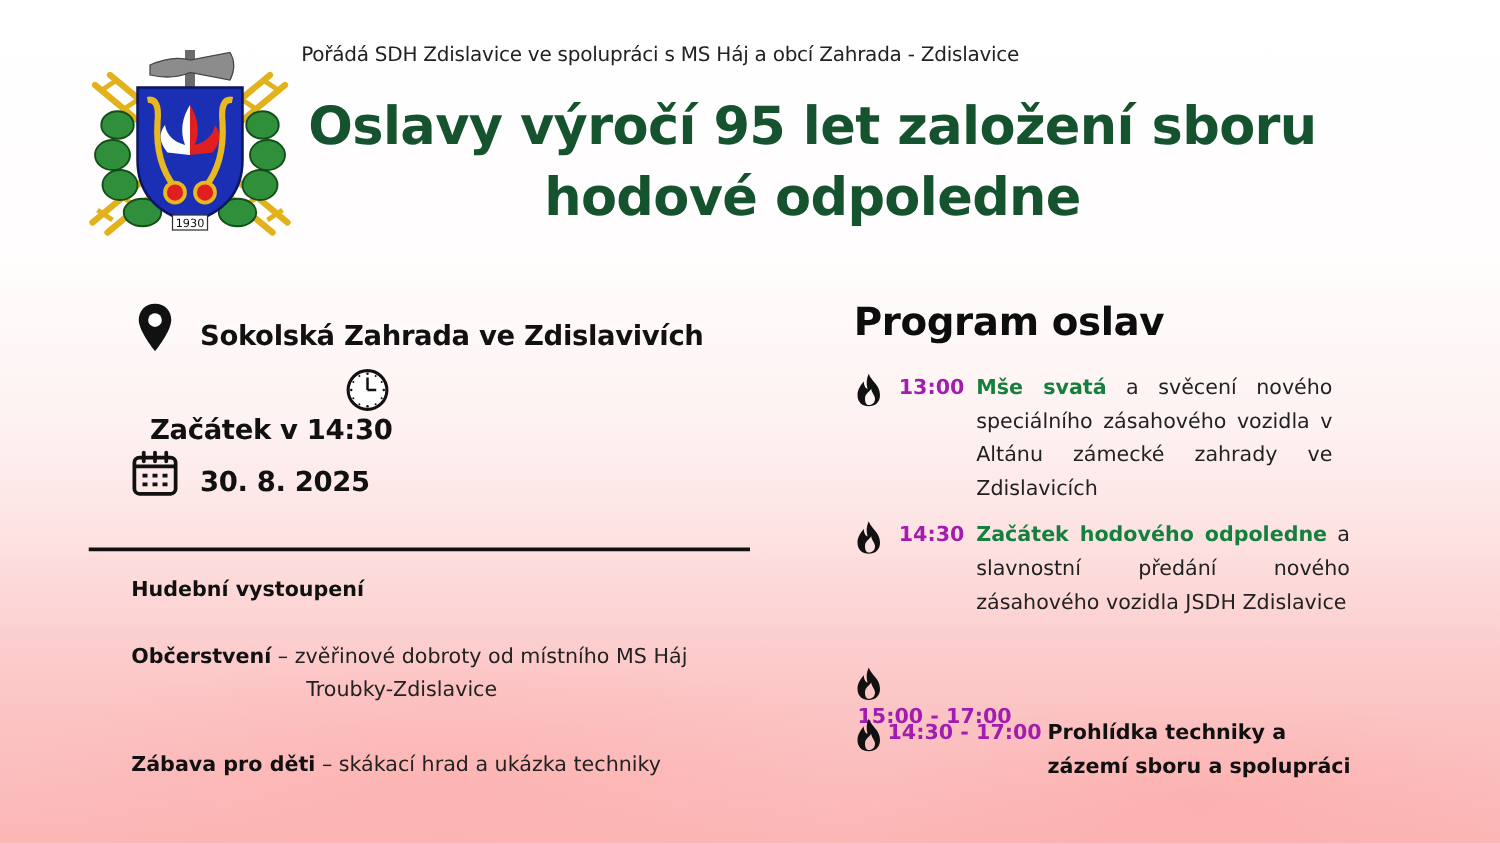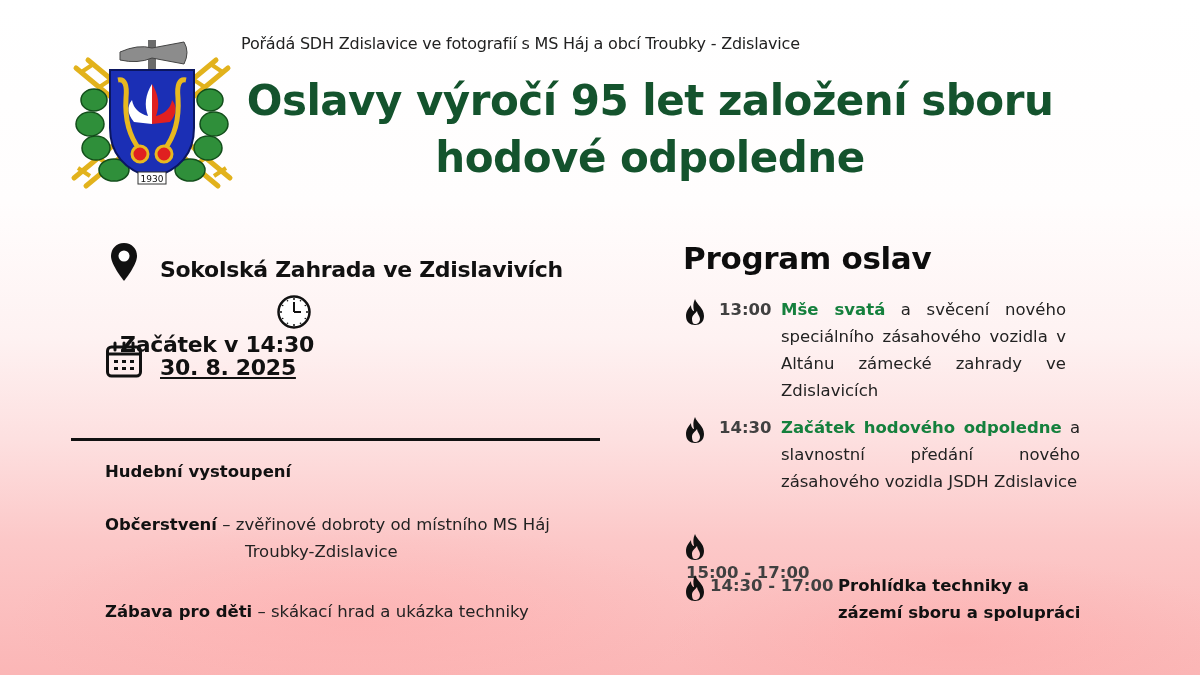--- a/index.html
+++ b/index.html
@@ -45,21 +45,21 @@
   .extras .cont { padding-left: 140px; display: block; margin-top: 8px; }
 
   
   .prog-title {
     left: 683px; top: 240px; font-weight: bold; font-size: 31px;
     color: #0d0d0d; letter-spacing: -0.3px;
   }
   .prog-item { left: 684px; display: flex; }
   .prog-item .fire { width: 24px; height: 30px; flex-shrink: 0; margin-top: -2px; }
   .prog-item .time {
-    font-weight: bold; font-size: 16.5px; color: #404040; white-space: nowrap;
+    font-weight: bold; font-size: 16.5px; color: #a21caf; white-space: nowrap;
     flex-shrink: 0;
   }
   .prog-item .desc {
     font-size: 16.5px; color: #222; line-height: 27px; text-align: justify;
     margin-top: -4px;
   }
   .prog-item .desc b { color: #15803d; }
   .prog-item.wide .desc { text-align: left; font-weight: bold; color: #111; }
 </style>
 </head>
@@ -107,21 +107,21 @@
     <path d="M50 42 Q60 40 58 60 Q56 92 72 112" stroke="#e8b820" stroke-width="5" fill="none"></path>
     <path d="M118 42 Q108 40 110 60 Q112 92 96 112" stroke="#e8b820" stroke-width="5" fill="none"></path>
     <circle cx="72" cy="116" r="8" fill="#e02020" stroke="#e8b820" stroke-width="3"></circle>
     <circle cx="96" cy="116" r="8" fill="#e02020" stroke="#e8b820" stroke-width="3"></circle>
 
     <rect x="70" y="134" width="28" height="12" fill="#ffffff" stroke="#333" stroke-width="1"></rect>
     <text x="84" y="143.5" text-anchor="middle" font-size="9" font-family="DejaVu Sans, sans-serif" fill="#111">1930</text>
   </svg>
 </div>
 
-<div class="abs organizer">Pořádá SDH Zdislavice ve fotografií s MS Háj a obcí Troubky - Zdislavice</div>
+<div class="abs organizer">Pořádá SDH Zdislavice ve spolupráci s MS Háj a obcí Zahrada - Zdislavice</div>
 
 <div class="abs title">
   <div>Oslavy výročí 95 let založení sboru</div>
   <div>hodové odpoledne</div>
 </div>
 
 <div class="abs info-row" style="top:242px;">
   <span class="ic">
     <svg width="30" height="40" viewBox="0 0 30 40">
         <path d="M15 1 C7 1 2 7 2 14 C2 23 15 39 15 39 C15 39 28 23 28 14 C28 7 23 1 15 1 Z" fill="#111"></path>
@@ -147,21 +147,21 @@
           <circle cx="24.5" cy="29.3" r="0.8"></circle>
           <circle cx="11.5" cy="29.3" r="0.8"></circle>
           <circle cx="6.7" cy="24.5" r="0.8"></circle>
           <circle cx="6.7" cy="11.5" r="0.8"></circle>
           <circle cx="11.5" cy="6.7" r="0.8"></circle>
         </g>
       </svg>
   </span>
   <span class="txt">Začátek v 14:30</span>
 </div>
-<div class="abs info-row" style="top:340px;text-decoration:underline;">
+<div class="abs info-row" style="top:359px;">
   <span class="ic">
     <svg width="38" height="38" viewBox="0 0 38 38">
         <rect x="2.5" y="6" width="33" height="29" rx="4" fill="none" stroke="#111" stroke-width="3"></rect>
         <line x1="2.5" y1="13" x2="35.5" y2="13" stroke="#111" stroke-width="3"></line>
         <line x1="10" y1="2" x2="10" y2="9" stroke="#111" stroke-width="3" stroke-linecap="round"></line>
         <line x1="19" y1="2" x2="19" y2="9" stroke="#111" stroke-width="3" stroke-linecap="round"></line>
         <line x1="28" y1="2" x2="28" y2="9" stroke="#111" stroke-width="3" stroke-linecap="round"></line>
         <g fill="#111">
           <rect x="9" y="19" width="4" height="3"></rect>
           <rect x="17" y="19" width="4" height="3"></rect>

